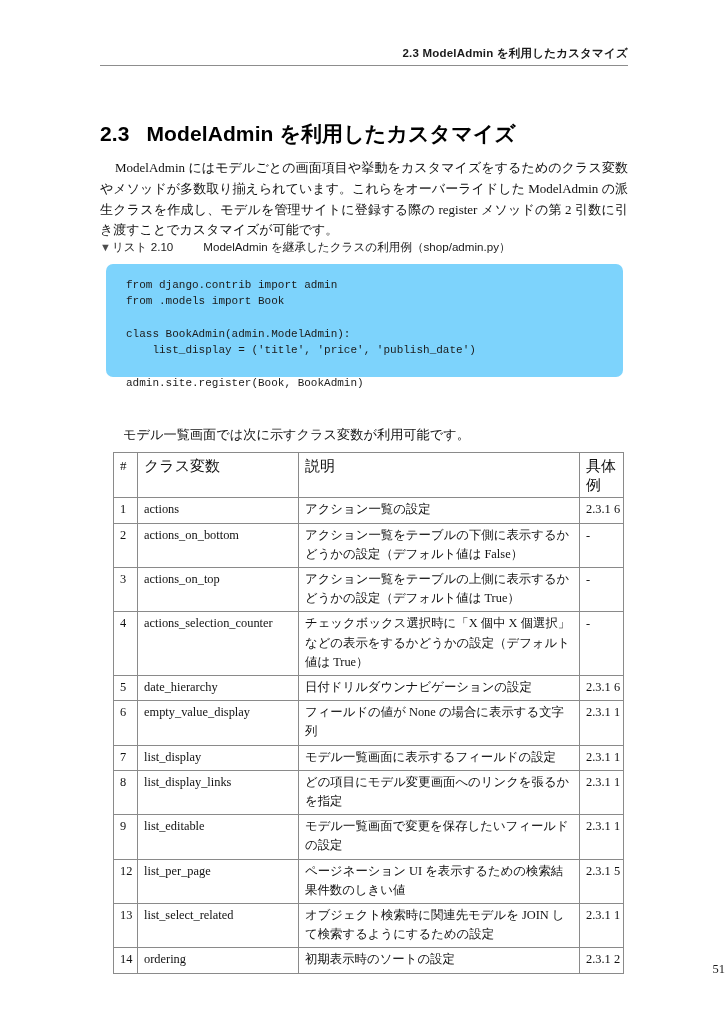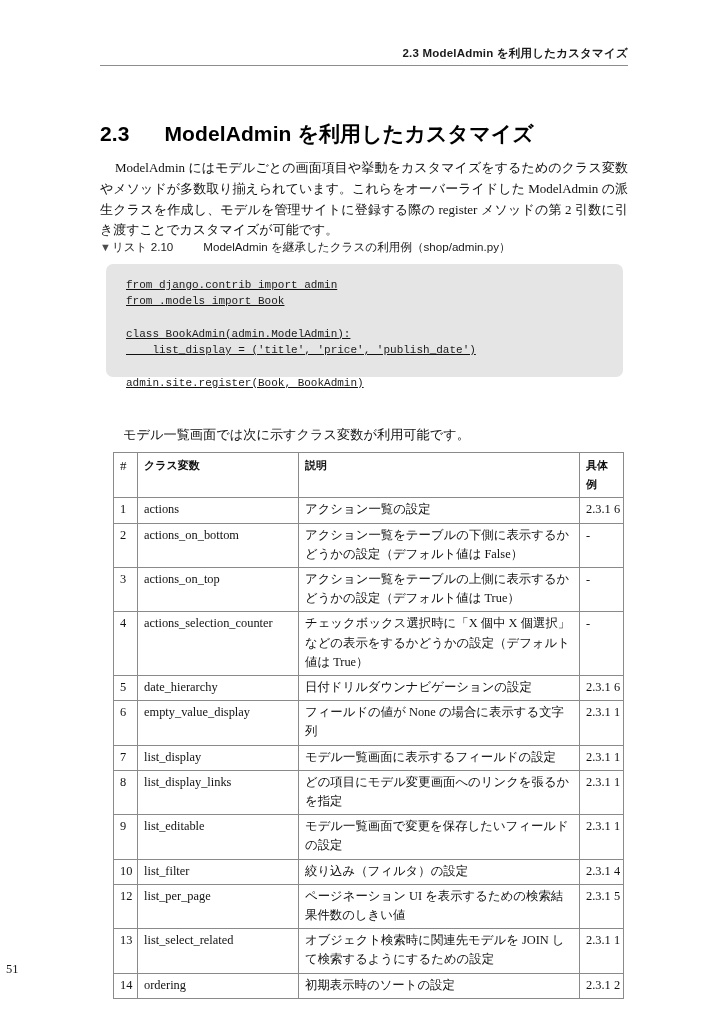--- a/index.html
+++ b/index.html
@@ -51,21 +51,21 @@
     left: 100px;
     top: 103px;
     font-family: "Liberation Sans", "DejaVu Sans", sans-serif;
     font-weight: bold;
     font-size: 21px;
     color: #000000;
     letter-spacing: 0.1px;
     white-space: nowrap;
   }
   .section-heading .sec-num {
-    margin-right: 35px;
+    margin-right: 17px;
   }
 
   
   .body-para {
     position: absolute;
     left: 100px;
     top: 145px;
     width: 528px;
     font-size: 13px;
     line-height: 20.8px;
@@ -92,25 +92,24 @@
   }
   .list-caption .cap-num { margin-right: 30px; }
 
   
   .code-block {
     position: absolute;
     left: 106px;
     top: 264px;
     width: 517px;
     height: 113px;
-    background: #e5e5e5;
+    background: #7dd3fc;
     border-radius: 7px;
     box-sizing: border-box;
     padding: 13px 0 0 20px;
-    text-decoration: underline;
   }
   .code-block pre {
     margin: 0;
     font-family: "Liberation Mono", "DejaVu Sans Mono", monospace;
     font-size: 11px;
     line-height: 16.3px;
     color: #1b1b1b;
     white-space: pre;
   }
 
@@ -142,43 +141,43 @@
   .var-table col.c-ex   { width: 44px; }
 
   .var-table th, .var-table td {
     border: 1px solid #8a8a8a;
     padding: 2px 5px 3px 6px;
     vertical-align: top;
     line-height: 19.2px;
   }
   .var-table thead th {
     font-family: "Liberation Sans", "DejaVu Sans", sans-serif;
-    font-weight: bold;
-    font-size: 11px;
+    font-weight: normal;
+    font-size: 15px;
     text-align: left;
     padding-top: 3px;
     padding-bottom: 3px;
   }
   .var-table thead th.th-num {
     font-family: "Liberation Serif", "DejaVu Serif", serif;
     font-weight: normal;
     font-size: 13px;
   }
   .var-table td.td-num { text-align: left; }
   .var-table td.td-var { white-space: nowrap; }
   .var-table td.td-desc { }
   .var-table td.td-ex { white-space: nowrap; }
 
   
   .page-number {
     position: absolute;
-    left: 6px;
+    left: 0;
     top: 962px;
-    width: 622px;
-    text-align: left;
+    width: 725px;
+    text-align: right;
     font-size: 12.5px;
     color: #1a1a1a;
   }
 </style>
 </head>
 <body>
 
 <div class="page">
 
   <div class="running-header">2.3 ModelAdmin を利用したカスタマイズ</div>
@@ -270,26 +269,20 @@
           <td class="td-desc">どの項目にモデル変更画面へのリンクを張るかを指定</td>
           <td class="td-ex">2.3.1 1</td>
         </tr>
         <tr>
           <td class="td-num">9</td>
           <td class="td-var">list_editable</td>
           <td class="td-desc">モデル一覧画面で変更を保存したいフィールドの設定</td>
           <td class="td-ex">2.3.1 1</td>
         </tr>
         <tr>
-          <td class="td-num">10</td>
-          <td class="td-var">list_filter</td>
-          <td class="td-desc">絞り込み（フィルタ）の設定</td>
-          <td class="td-ex">2.3.1 4</td>
-        </tr>
-        <tr>
           <td class="td-num">12</td>
           <td class="td-var">list_per_page</td>
           <td class="td-desc">ページネーション UI を表示するための検索結果件数のしきい値</td>
           <td class="td-ex">2.3.1 5</td>
         </tr>
         <tr>
           <td class="td-num">13</td>
           <td class="td-var">list_select_related</td>
           <td class="td-desc">オブジェクト検索時に関連先モデルを JOIN して検索するようにするための設定</td>
           <td class="td-ex">2.3.1 1</td>

